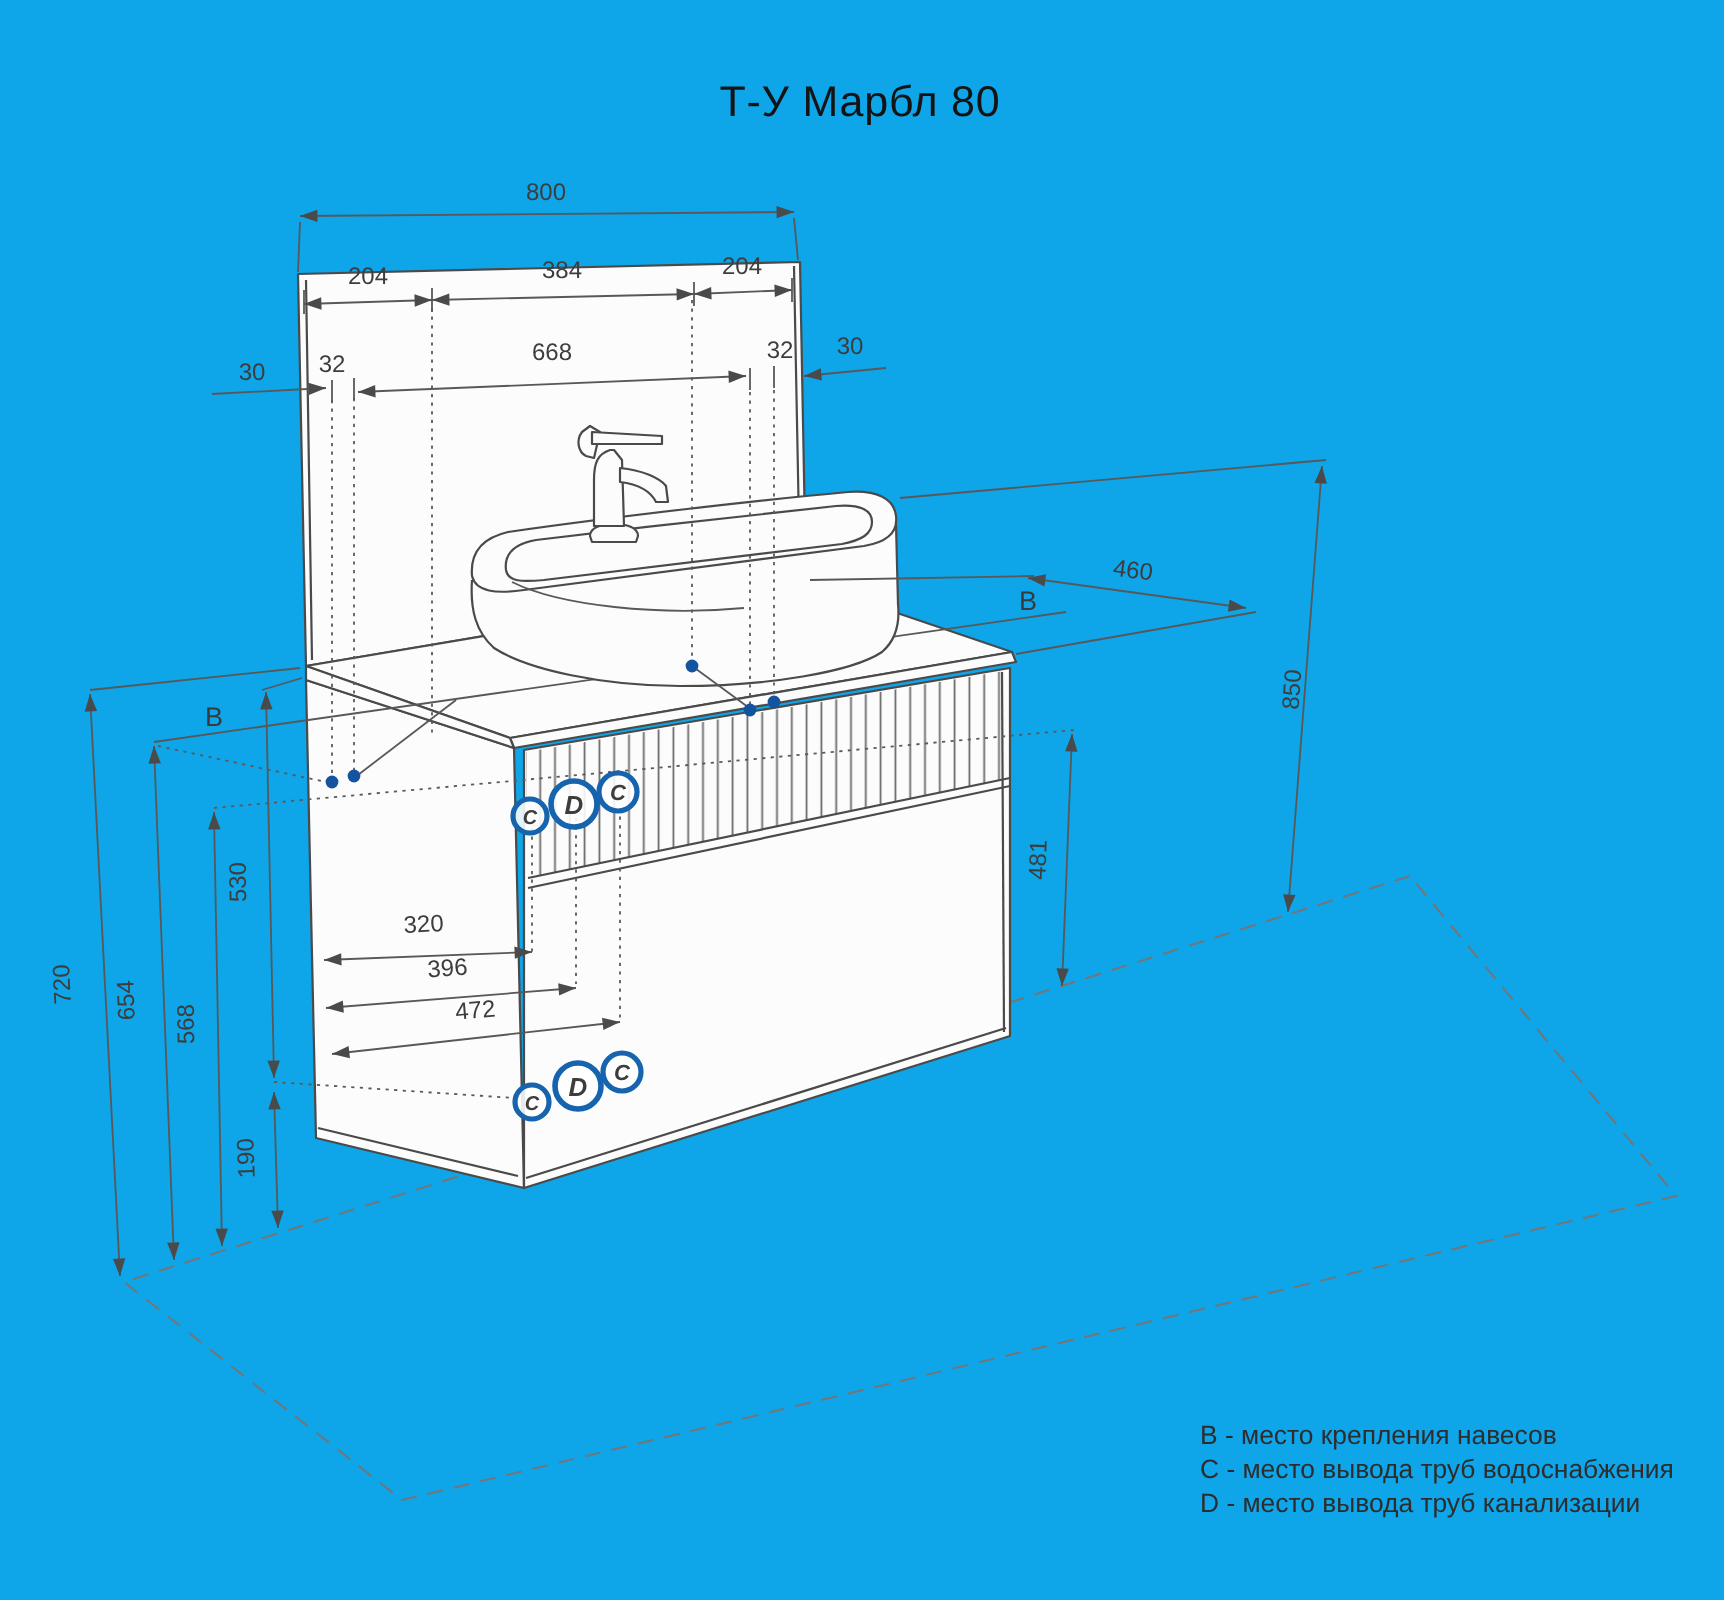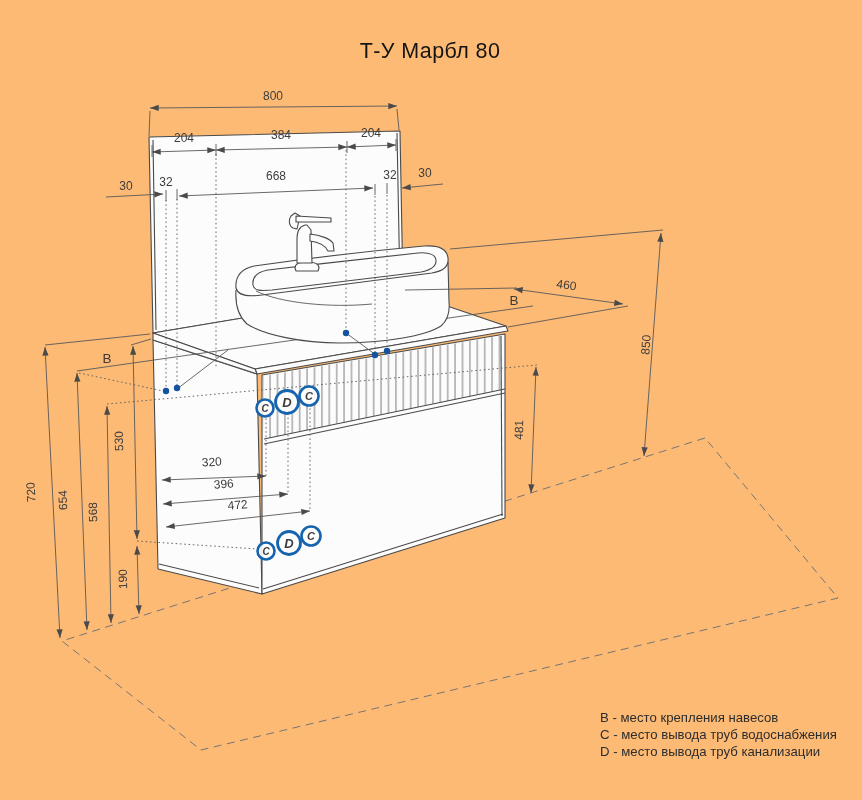--- a/index.html
+++ b/index.html
@@ -1,16 +1,16 @@
 <!DOCTYPE html>
 <html><head>
 <meta charset="utf-8">
 <style>
   html,body{margin:0;padding:0;background:#fbfbfb;}
-  .page{position:relative;width:862px;height:800px;background:#fdba74;overflow:hidden;
+  .page{position:relative;width:862px;height:800px;background:#0ea5e9;overflow:hidden;
         font-family:"Liberation Sans", sans-serif;}
   svg text{font-family:"Liberation Sans", sans-serif;fill:#3d3d3d;}
   .title-text{font-size:21.5px;fill:#141414;letter-spacing:.4px;}
   .dim{font-size:12px;}
   .blabel{font-size:13.5px;fill:#3a3a3a;}
   .legend-text{font-size:13.2px;fill:#2d2d2d;}
   .outline{fill:none;stroke:#4a4a4a;stroke-width:1.1;stroke-linejoin:round;}
   .outline-f{fill:#fcfcfc;stroke:#4a4a4a;stroke-width:1.1;stroke-linejoin:round;}
   .thin{fill:none;stroke:#585858;stroke-width:.9;}
   .dotted{fill:none;stroke:#5a5a5a;stroke-width:.9;stroke-dasharray:1.6 2.7;}

